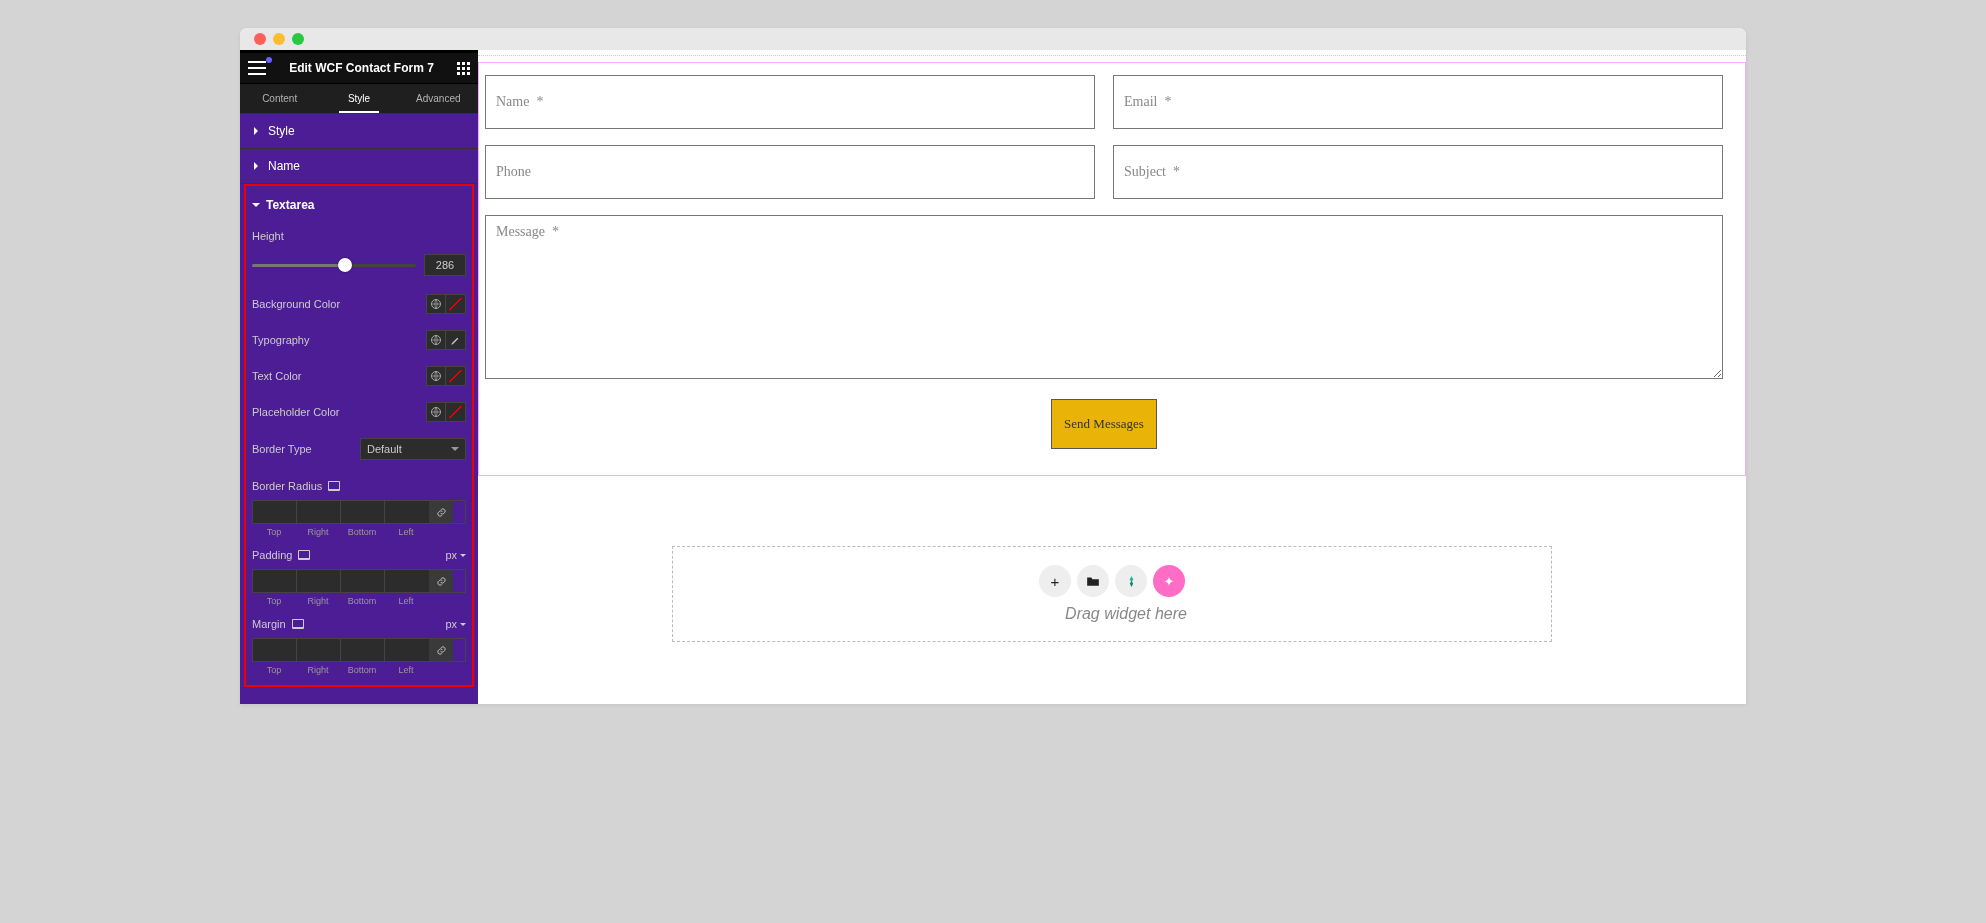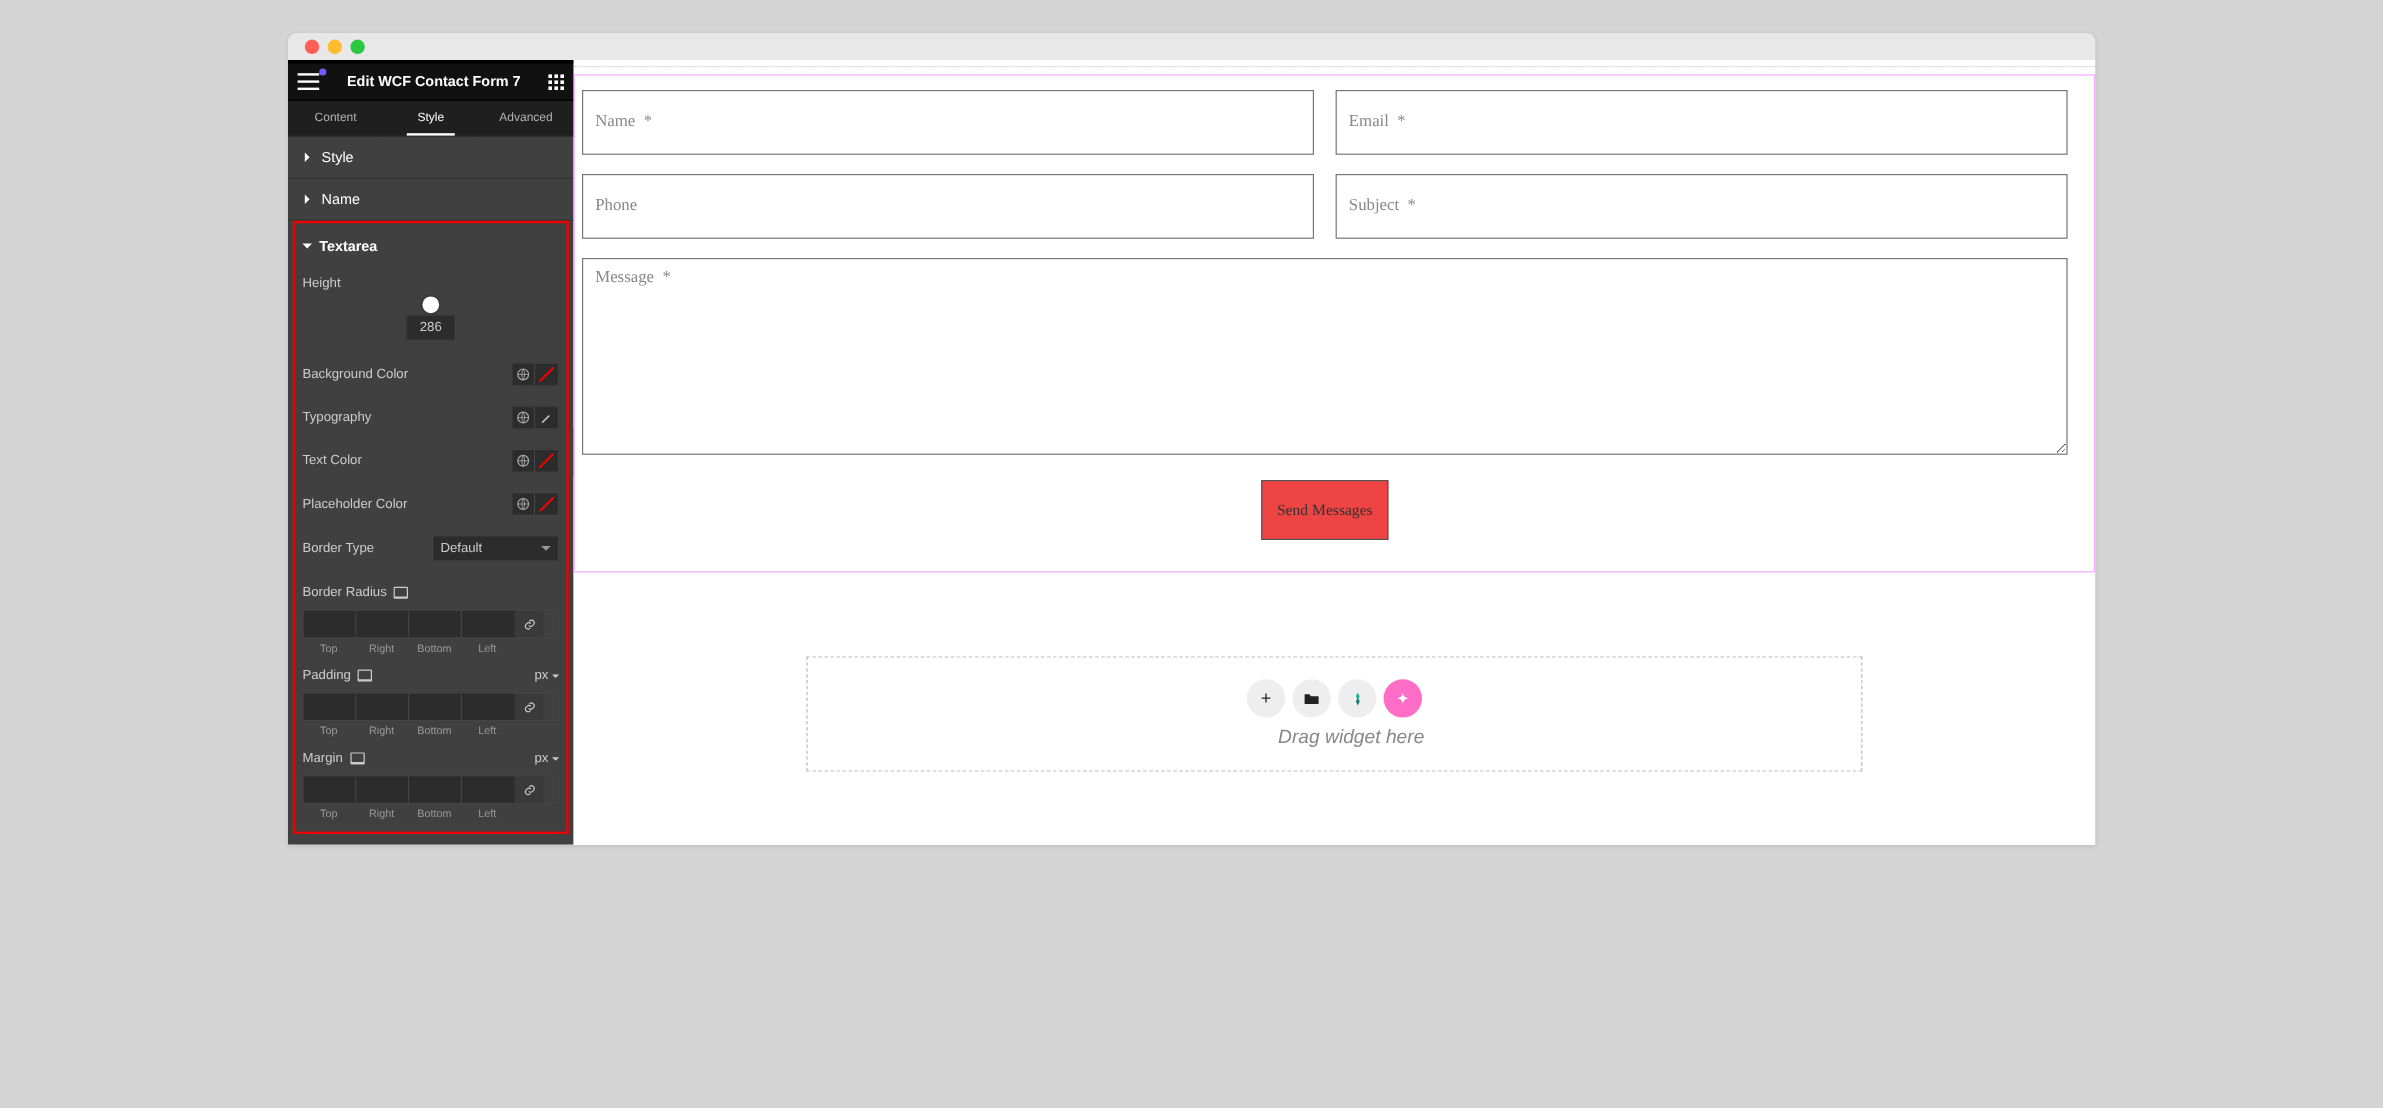--- a/index.html
+++ b/index.html
@@ -6,21 +6,21 @@
 body { background: #d4d4d4; display: flex; align-items: flex-start; justify-content: center; padding: 28px 10px; }
 .browser-window { width: 1506px; background: #fff; border-radius: 7px 7px 0 0; overflow: hidden; box-shadow: 0 1px 4px rgba(0,0,0,0.08); }
 .titlebar { height: 22px; background: #e8e8e8; display: flex; align-items: center; padding-left: 14px; gap: 7px; }
 .dot { width: 12px; height: 12px; border-radius: 50%; }
 .dot.red { background: #ff5f57; }
 .dot.yellow { background: #febc2e; }
 .dot.green { background: #28c840; }
 .app-body { display: flex; height: 654px; position: relative; background: #fff; }
 
 
-.sidebar { width: 238px; background: #404040; color: #d5d8dc; font-size: 12px; display: flex; flex-direction: column; position: relative; }
+.sidebar { width: 238px; background: #4c1d95; color: #d5d8dc; font-size: 12px; display: flex; flex-direction: column; position: relative; }
 .sidebar-header { background: #111; border-top: 3px solid #000; border-bottom: 1px solid #000; height: 34px; display: flex; align-items: center; justify-content: space-between; padding: 0 8px; position: relative; }
 .menu-icon { width: 18px; height: 14px; display: flex; flex-direction: column; justify-content: space-between; cursor: pointer; }
 .menu-icon span { display: block; height: 2px; background: #fff; width: 100%; }
 .indicator-dot { position: absolute; top: 4px; left: 26px; width: 6px; height: 6px; border-radius: 50%; background: #6b5fff; }
 .sidebar-title { color: #fff; font-size: 12px; font-weight: bold; }
 .grid-icon { display: grid; grid-template-columns: repeat(3,3px); grid-template-rows: repeat(3,3px); gap: 2px; cursor: pointer; }
 .grid-icon span { background: #fff; width: 3px; height: 3px; }
 
 .tabs { display: flex; background: #1f1f1f; height: 30px; }
 .tab { flex: 1; display: flex; align-items: center; justify-content: center; font-size: 10px; color: #b3b3b3; cursor: pointer; border-bottom: 1px solid #333; position: relative; }
@@ -28,21 +28,21 @@
 .tab.active::after { content:""; position: absolute; bottom: 0; left: 25%; right: 25%; height: 2px; background: #fff; }
 
 .accordion-section { border-bottom: 1px solid #333; }
 .acc-header { display: flex; align-items: center; padding: 10px 14px; cursor: pointer; font-size: 12px; color: #fff; gap: 6px; }
 .acc-header .caret { width: 0; height: 0; border-top: 4px solid #fff; border-left: 4px solid transparent; border-right: 4px solid transparent; }
 .acc-header.collapsed .caret { border-top: none; border-left: 4px solid #fff; border-top: 4px solid transparent; border-bottom: 4px solid transparent; }
 
 .highlight-box { border: 2px solid #e00; margin: 0 4px 6px 4px; padding: 2px 6px 10px 6px; }
 .ctrl-row { display: flex; align-items: center; justify-content: space-between; padding: 8px 0; font-size: 11px; color: #ccc; }
 .ctrl-label { color: #ccc; }
-.slider-wrap { display: flex; align-items: center; gap: 8px; padding: 4px 0 10px 0; flex-direction: column; }
+.slider-wrap { display: flex; align-items: center; gap: 8px; padding: 4px 0 10px 0; }
 .slider-track { position: relative; flex: 1; height: 3px; background: #444; border-radius: 2px; }
 .slider-fill { position: absolute; left: 0; top: 0; height: 3px; background: #777; width: 57%; border-radius: 2px; }
 .slider-thumb { position: absolute; top: 50%; left: 57%; width: 14px; height: 14px; border-radius: 50%; background: #fff; transform: translate(-50%,-50%); box-shadow: 0 0 2px rgba(0,0,0,0.6); }
 .slider-input { width: 42px; height: 22px; background: #2c2c2c; border: 1px solid #444; color: #ccc; font-size: 11px; text-align: center; }
 
 .mini-btn-group { display: flex; gap: 0; }
 .mini-btn { width: 20px; height: 20px; background: #2c2c2c; border: 1px solid #444; display: flex; align-items: center; justify-content: center; cursor: pointer; font-size: 11px; color: #aaa; }
 .mini-btn + .mini-btn { border-left: none; }
 .mini-btn.picker { position: relative; }
 .mini-btn.picker::after { content:""; position:absolute; inset:3px; background: linear-gradient(135deg, transparent 45%, #e00 45%, #e00 55%, transparent 55%); }
@@ -74,21 +74,21 @@
 
 .canvas { flex: 1; background: #fff; overflow: auto; position: relative; }
 .form-container { border: 1px solid #f5aaff; margin: 6px 0 0 0; padding: 12px 16px 26px 0; }
 .form-row { display: flex; gap: 18px; padding: 0 6px; margin-bottom: 16px; }
 .form-field { flex: 1; }
 .form-field.full { width: 100%; }
 .form-input { width: 100%; height: 54px; border: 1px solid #777; padding: 0 10px; font-size: 14px; font-family: Georgia, serif; color: #666; }
 .form-input::placeholder { color: #888; font-family: Georgia, serif; }
 .form-textarea { width: 100%; border: 1px solid #777; padding: 8px 10px; font-size: 14px; font-family: Georgia, serif; color: #666; resize: both; }
 .form-textarea::placeholder { color: #888; font-family: Georgia, serif; }
-.submit-btn { display: block; margin: 12px auto 0 auto; width: 106px; height: 50px; background: #ef4444; border: 1px solid #555; font-size: 13px; font-family: Georgia, serif; color: #333; cursor: pointer; line-height: 1.3; }
+.submit-btn { display: block; margin: 12px auto 0 auto; width: 106px; height: 50px; background: #eab308; border: 1px solid #555; font-size: 13px; font-family: Georgia, serif; color: #333; cursor: pointer; line-height: 1.3; }
 
 .drop-zone { margin: 70px auto 0 auto; width: 880px; height: 96px; border: 1px dashed #bbb; display: flex; flex-direction: column; align-items: center; justify-content: center; gap: 8px; }
 .drop-buttons { display: flex; gap: 6px; }
 .drop-btn { width: 32px; height: 32px; border-radius: 50%; background: #eee; display: flex; align-items: center; justify-content: center; cursor: pointer; font-size: 15px; color: #222; }
 .drop-btn.pink { background: #ff6dc7; color: #fff; }
 .drop-text { font-size: 16px; color: #888; font-style: italic; margin-left: 28px; }
 </style>
 </head>
 <body>
 

